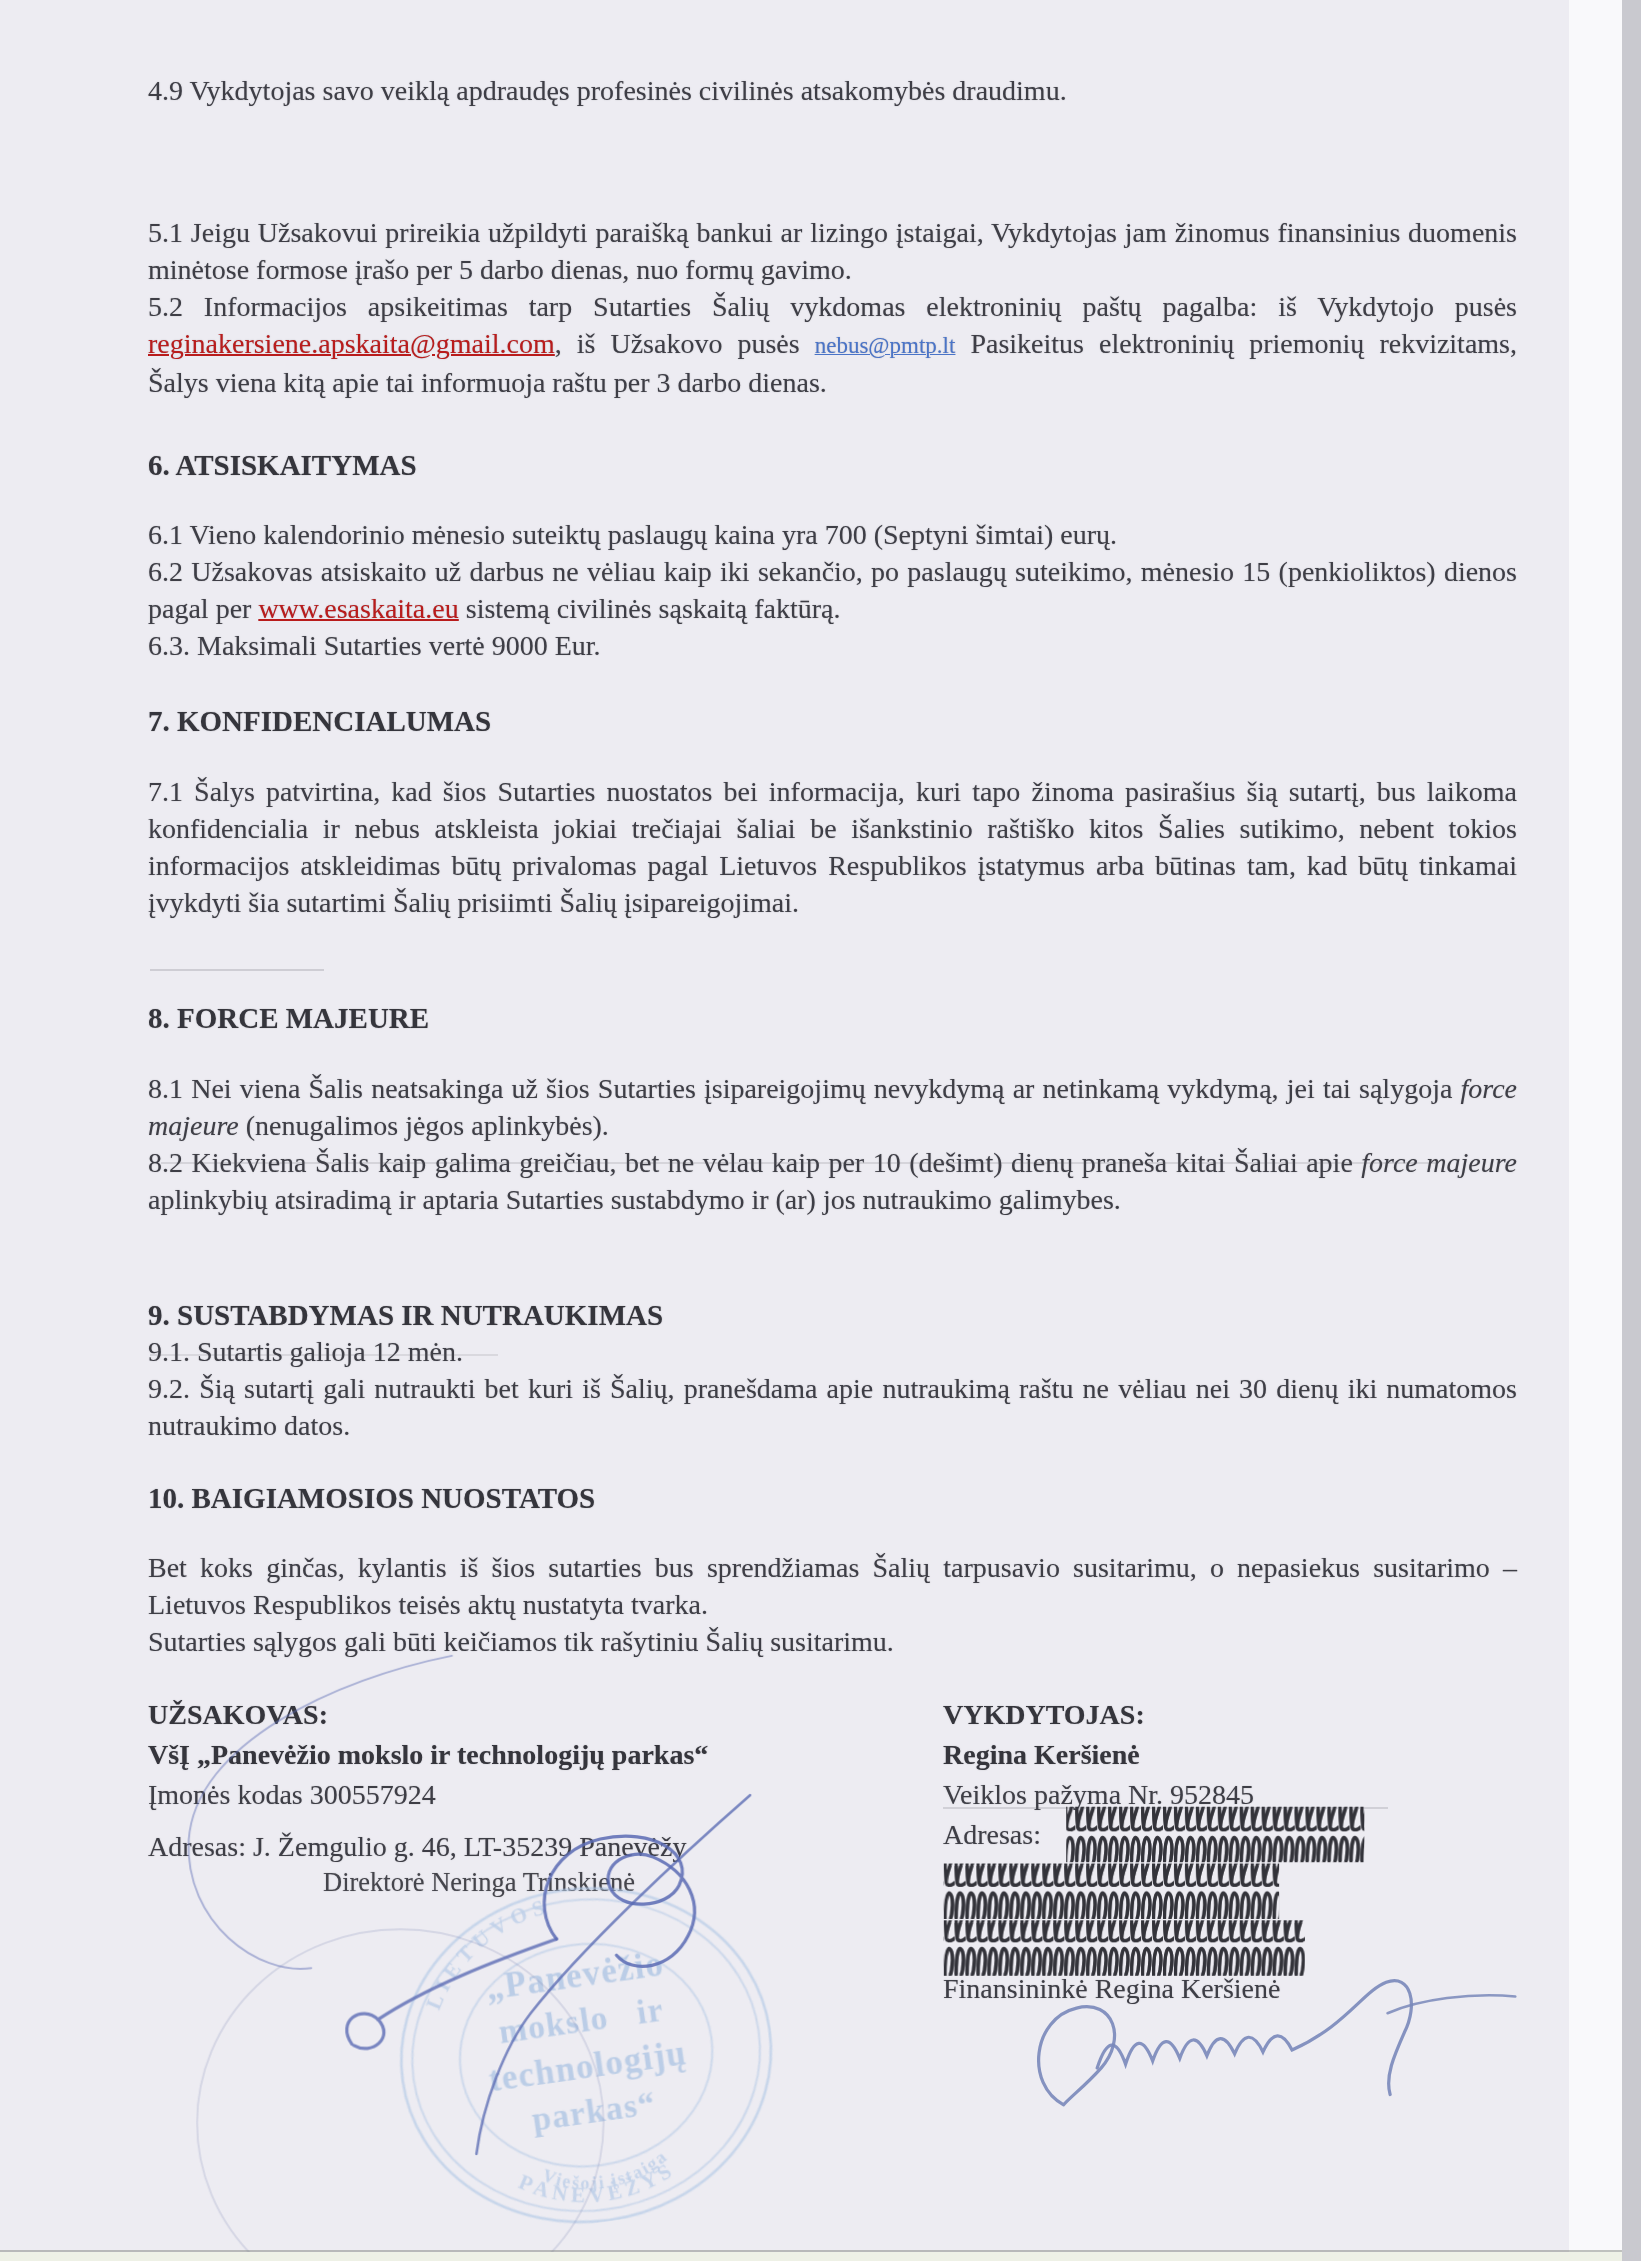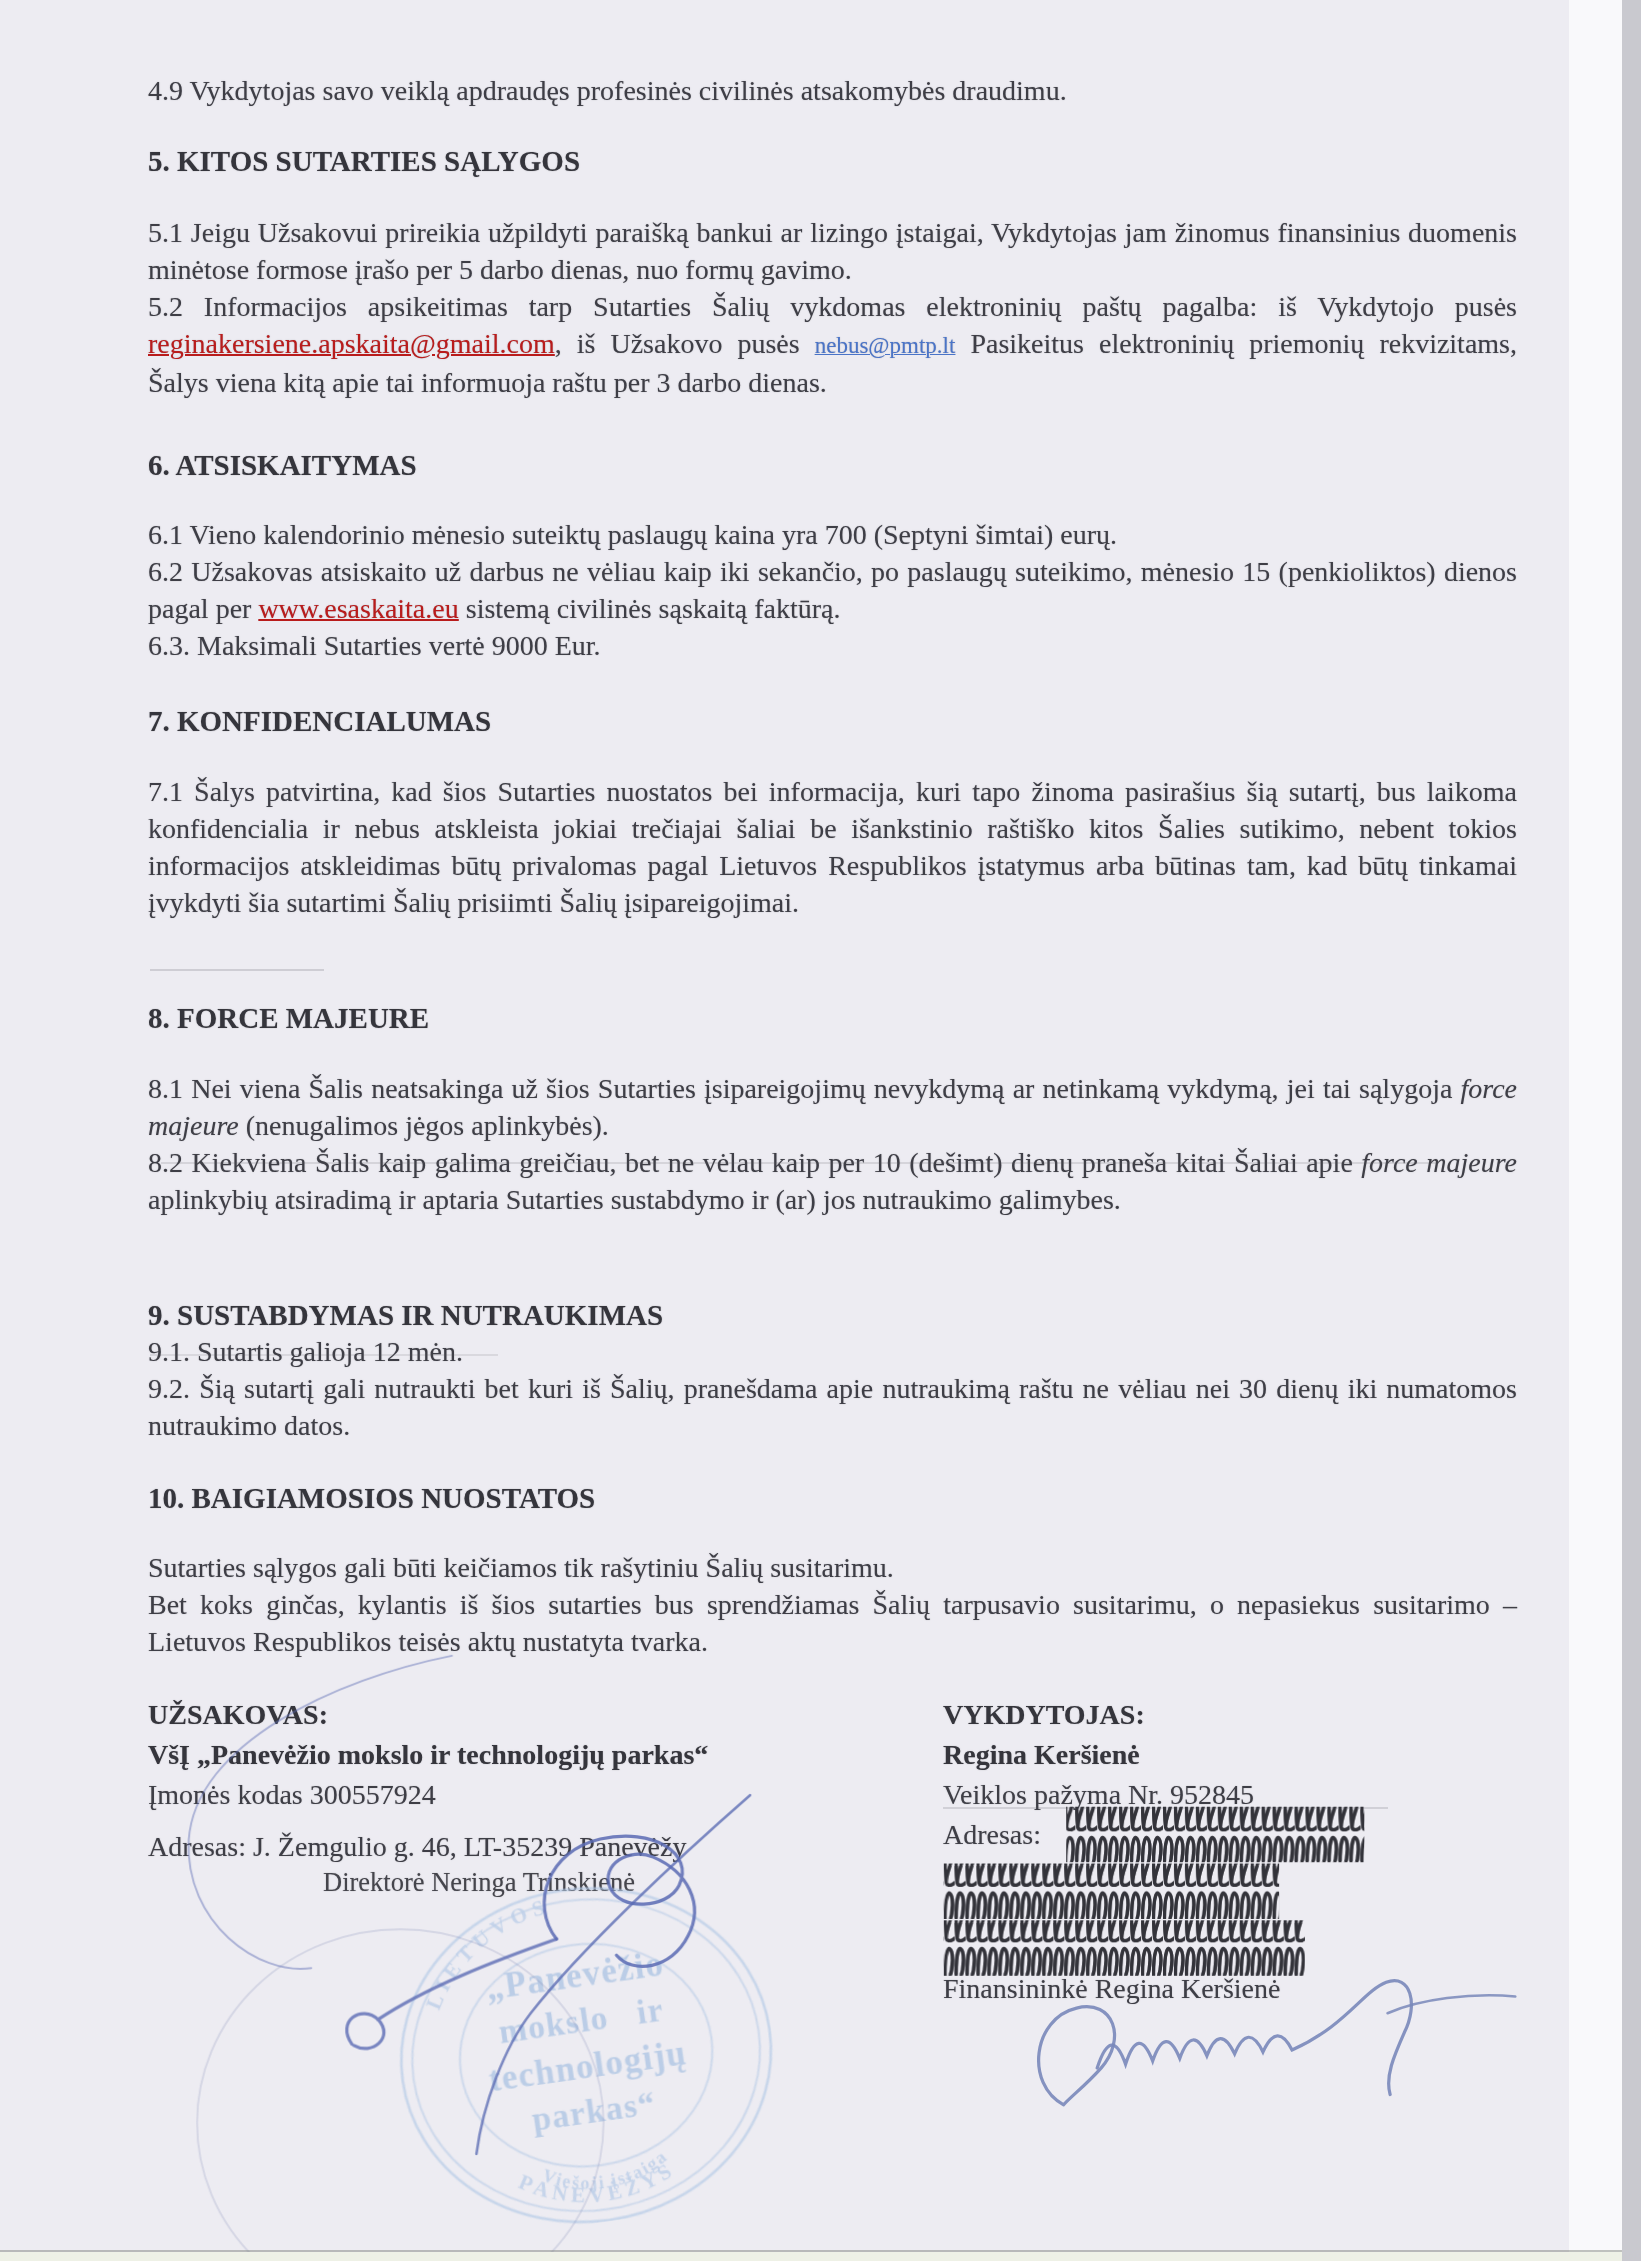--- a/index.html
+++ b/index.html
@@ -51,21 +51,20 @@
 </style>
 </head>
 <body>
 
 <div class="page">
 
   <div class="body-block" style="top:72px">
     <p>4.9 Vykdytojas savo veiklą apdraudęs profesinės civilinės atsakomybės draudimu.</p>
   </div>
 
-  <div class="head" style="top:143px">5. KITOS SUTARTIES SĄLYGOS</div>
 
   <div class="body-block" style="top:214px">
     <p>5.1 Jeigu Užsakovui prireikia užpildyti paraišką bankui ar lizingo įstaigai, Vykdytojas jam žinomus finansinius duomenis minėtose formose įrašo per 5 darbo dienas, nuo formų gavimo.</p>
     <p><span>5.2 Informacijos apsikeitimas tarp Sutarties Šalių vykdomas elektroninių paštų pagalba: iš Vykdytojo pusės </span><span class="lnk">reginakersiene.apskaita@gmail.com</span><span>, iš Užsakovo pusės </span><span class="lnk-small">nebus@pmtp.lt</span><span>  Pasikeitus elektroninių priemonių rekvizitams, Šalys viena kitą apie tai informuoja raštu per 3 darbo dienas.</span></p>
   </div>
 
   <div class="head" style="top:447px">6. ATSISKAITYMAS</div>
 
   <div class="body-block" style="top:516px">
     <p>6.1 Vieno kalendorinio mėnesio suteiktų paslaugų kaina yra 700 (Septyni šimtai) eurų.</p>
@@ -89,22 +88,22 @@
   <div class="head" style="top:1297px">9. SUSTABDYMAS IR NUTRAUKIMAS</div>
 
   <div class="body-block" style="top:1333px">
     <p>9.1. Sutartis galioja 12 mėn.</p>
     <p>9.2. Šią sutartį gali nutraukti bet kuri iš Šalių, pranešdama apie nutraukimą raštu ne vėliau nei 30 dienų iki numatomos nutraukimo datos.</p>
   </div>
 
   <div class="head" style="top:1480px">10. BAIGIAMOSIOS NUOSTATOS</div>
 
   <div class="body-block" style="top:1549px">
+    <p>Bet koks ginčas, kylantis iš šios sutarties bus sprendžiamas Šalių tarpusavio susitarimu, o nepasiekus susitarimo – Lietuvos Respublikos teisės aktų nustatyta tvarka.</p>
     <p>Sutarties sąlygos gali būti keičiamos tik rašytiniu Šalių susitarimu.</p>
-    <p>Bet koks ginčas, kylantis iš šios sutarties bus sprendžiamas Šalių tarpusavio susitarimu, o nepasiekus susitarimo – Lietuvos Respublikos teisės aktų nustatyta tvarka.</p>
   </div>
 
   <div class="sig-row bold" style="left:148px;top:1697px">UŽSAKOVAS:</div>
   <div class="sig-row bold" style="left:148px;top:1737px">VšĮ „Panevėžio mokslo ir technologijų parkas“</div>
   <div class="sig-row" style="left:148px;top:1777px">Įmonės kodas 300557924</div>
   <div class="sig-row" style="left:148px;top:1829px">Adresas:  J. Žemgulio g. 46, LT-35239 Panevėžy</div>
   <div class="sig-row" style="left:323px;top:1864px;font-size:26.5px;color:#45454c">Direktorė Neringa Trinskienė</div>
 
   <div class="sig-row bold" style="left:943px;top:1697px">VYKDYTOJAS:</div>
   <div class="sig-row bold" style="left:943px;top:1737px">Regina Keršienė</div>

